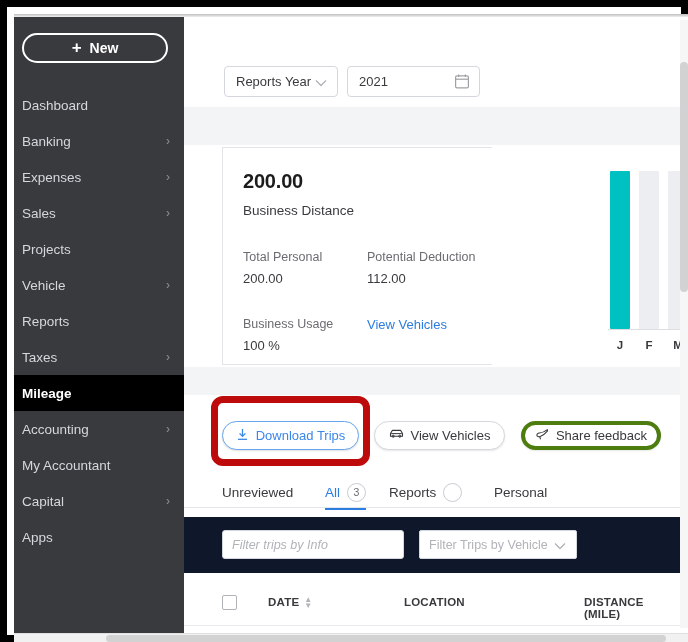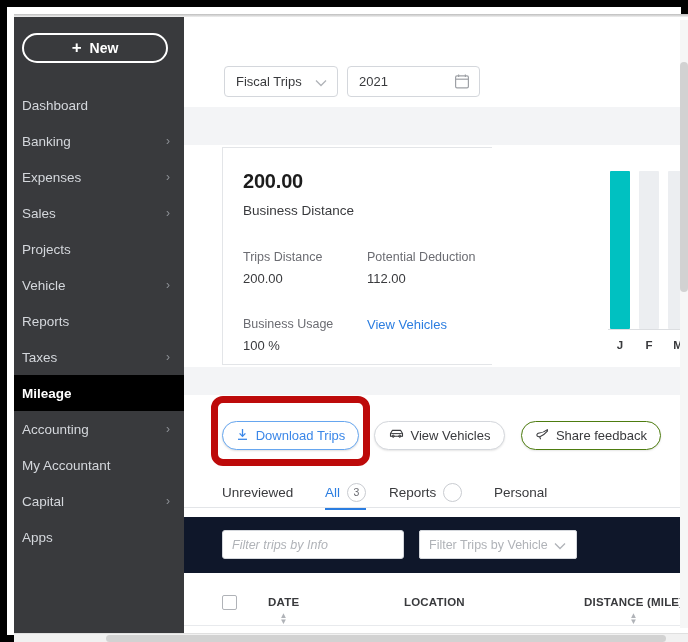--- a/index.html
+++ b/index.html
@@ -322,21 +322,21 @@
   #view-vehicles-button {
     left: 190px;
     width: 131px;
     border: 1px solid #d4d7dc;
     color: #393a3d;
     box-shadow: 0 1px 2px rgba(0,0,0,0.10);
   }
   #share-feedback-button {
     left: 337px;
     width: 140px;
-    border: 1px solid #4d7c0f;
+    border: 4px solid #4d7c0f;
     color: #393a3d;
     box-shadow: 0 1px 2px rgba(0,0,0,0.10);
   }
 
   
   #annotation-box {
     position: absolute;
     left: 27px;
     top: 1px;
     width: 159px;
@@ -478,21 +478,20 @@
     position: absolute;
     top: 15px;
     font-size: 11.5px;
     font-weight: bold;
     color: #393a3d;
     letter-spacing: 0.2px;
     display: flex;
     align-items: center;
     gap: 5px;
     cursor: pointer;
-    flex-direction: column;
   }
   #th-date { left: 84px; }
   #th-location { left: 220px; }
   #th-distance { left: 400px; }
   .sort-arrows {
     display: inline-flex;
     flex-direction: column;
     line-height: 5px;
     font-size: 8px;
     color: #b0b3b8;
@@ -606,21 +605,21 @@
           <div class="nav-item">
             <span>Apps</span>
           </div>
         </div>
     </div>
 
     <div id="main">
 
       <div class="filter-bar">
         <div class="select-box" id="fiscal-year-select">
-          <span>Fiscal Trips</span>
+          <span>Reports Year</span>
           <span class="caret">
             <svg width="12" height="8" viewBox="0 0 12 8">
                 <path d="M1 1.5 L6 6.5 L11 1.5" stroke="#b0b3b8" stroke-width="1.3" fill="none"></path>
               </svg>
           </span>
         </div>
         <div class="select-box" id="year-field">
           <span>2021</span>
           <span class="cal-icon">
             <svg width="14" height="15" viewBox="0 0 14 15">
@@ -633,21 +632,21 @@
         </div>
       </div>
 
       <div class="gray-strip" id="strip-top"></div>
 
       <div class="card-row">
         <div class="summary-card">
           <div class="big-number">200.00</div>
           <div class="big-label">Business Distance</div>
 
-          <div class="stat-label" id="stat-total-distance-label">Trips Distance</div>
+          <div class="stat-label" id="stat-total-distance-label">Total Personal</div>
           <div class="stat-value" id="stat-total-distance-value">200.00</div>
 
           <div class="stat-label" id="stat-deduction-label">Potential Deduction</div>
           <div class="stat-value" id="stat-deduction-value">112.00</div>
 
           <div class="stat-label" id="stat-usage-label">Business Usage</div>
           <div class="stat-value" id="stat-usage-value">100 %</div>
 
           <div class="link-text" id="view-vehicles-link">View Vehicles</div>
         </div>

